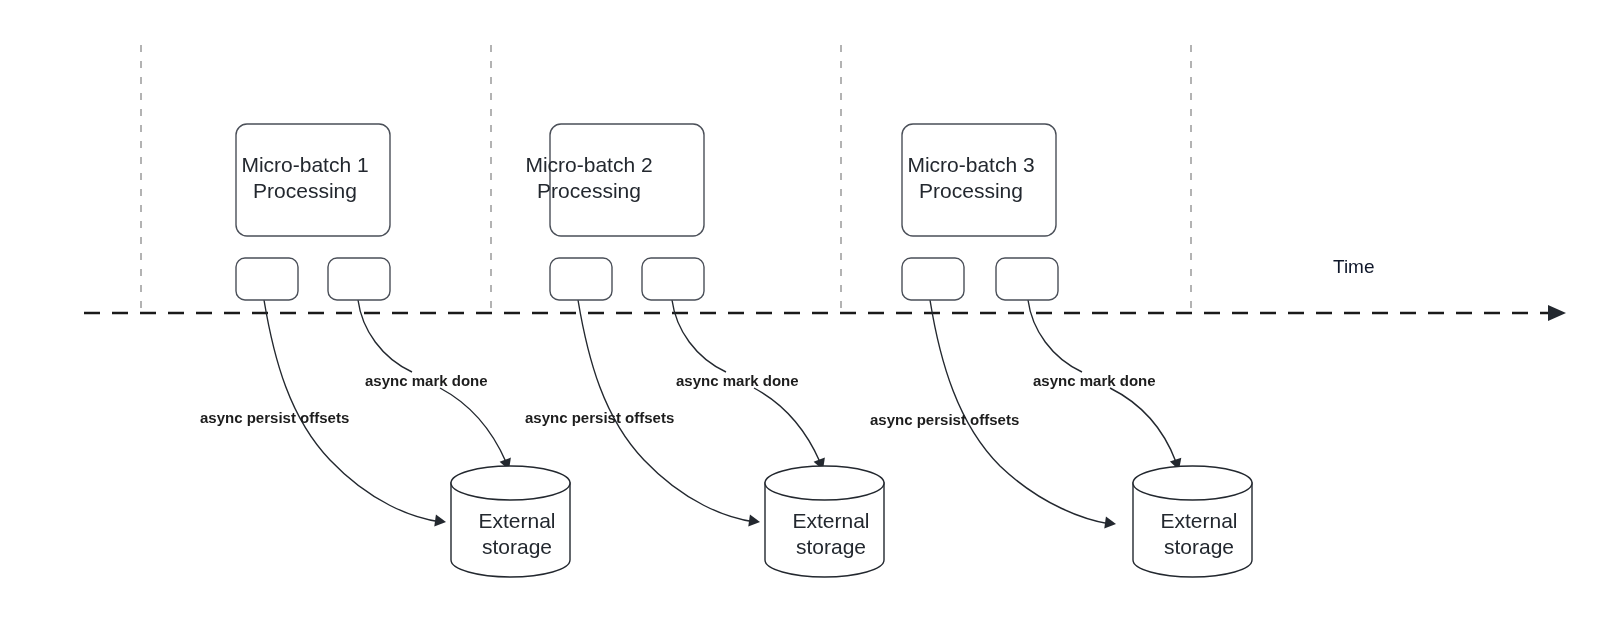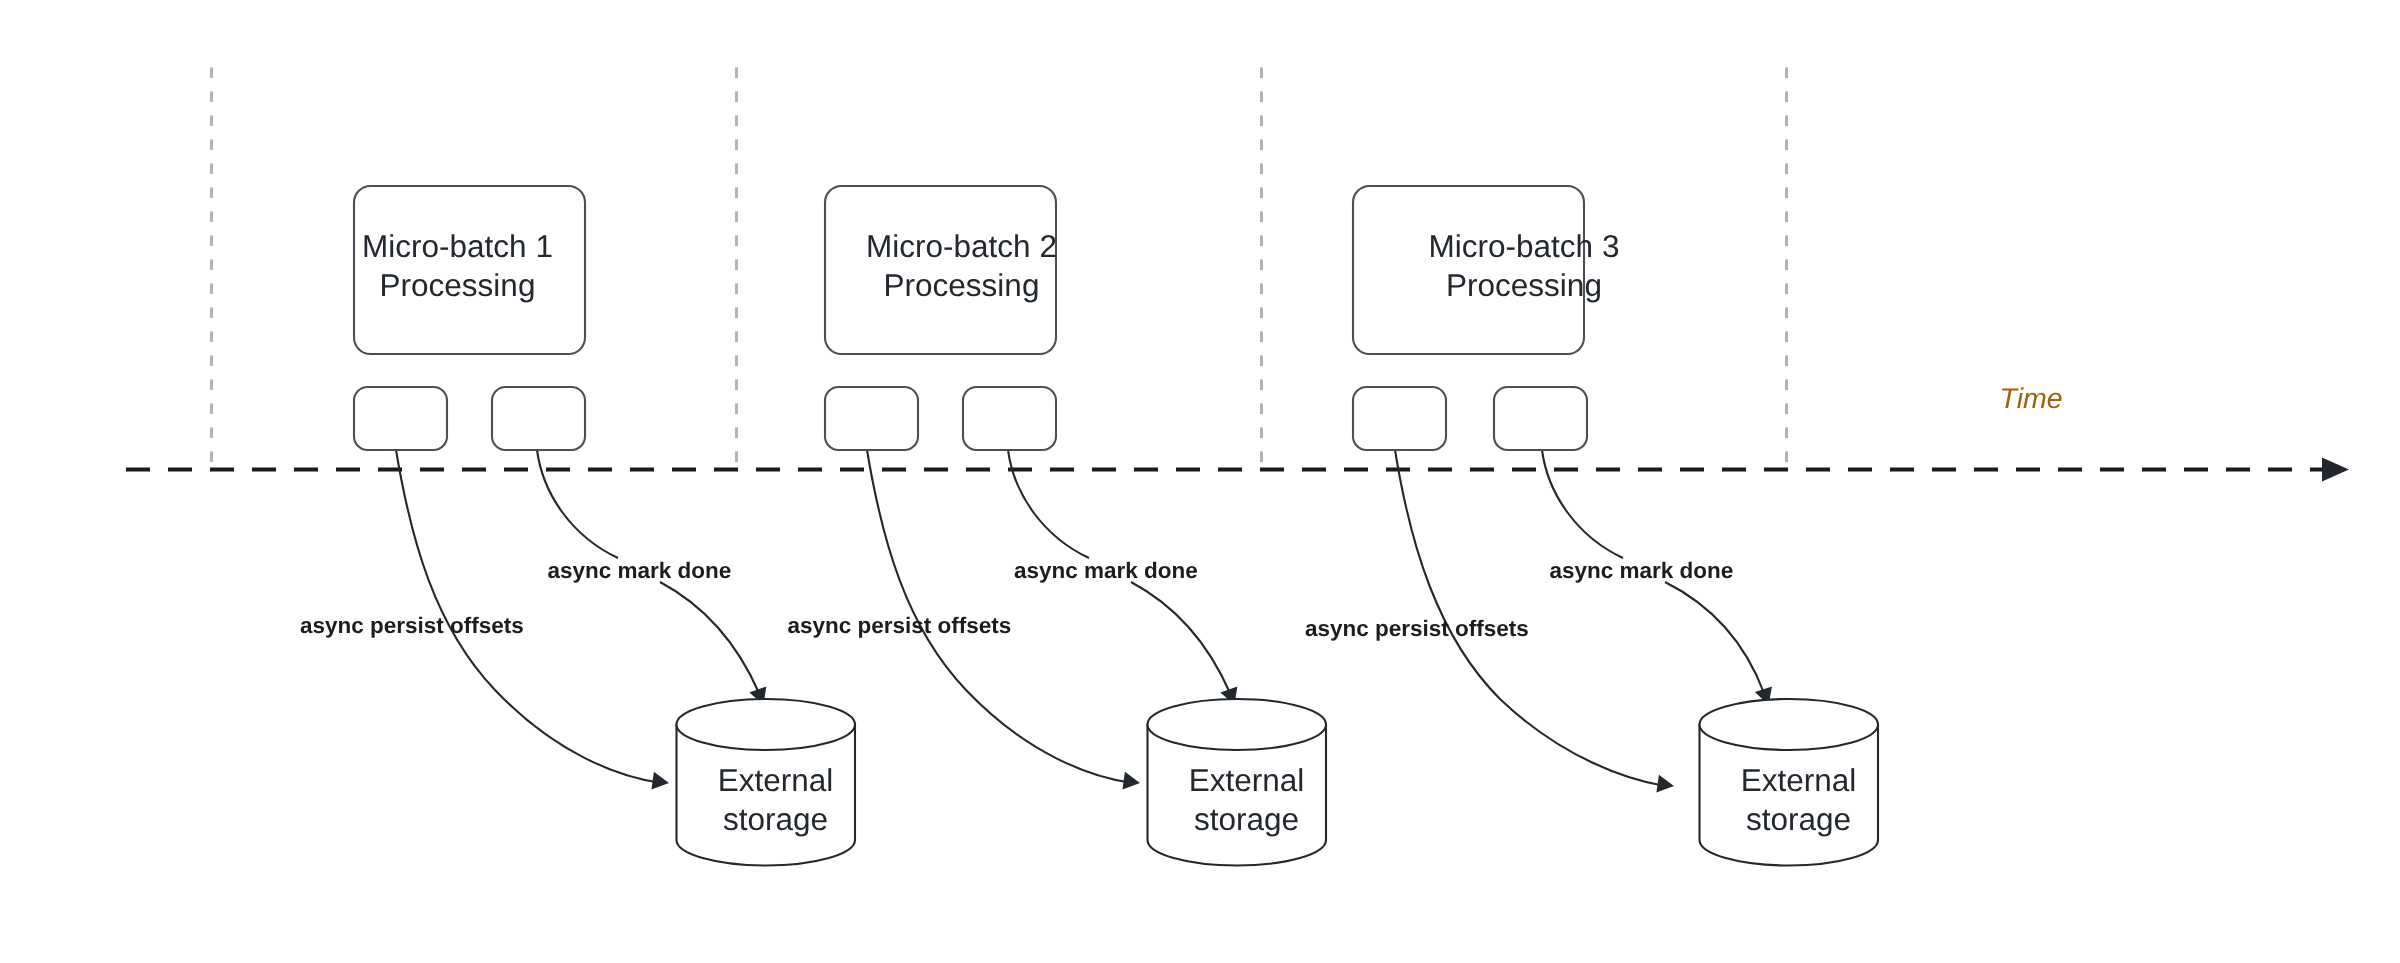--- a/index.html
+++ b/index.html
@@ -43,22 +43,21 @@
     width: 132px;
   }
   .edge-label {
     font-size: 15px;
     font-weight: bold;
     color: #1d1d1d;
     text-align: right;
   }
   .time-label {
     font-size: 19px;
-    color: #a16207;
-    font-style: italic;
+    color: #0f172a;
   }
 </style>
 </head>
 <body>
 
 <div id="canvas">
   <svg id="diagram-svg" viewBox="0 0 1600 642" xmlns="http://www.w3.org/2000/svg">
     <defs>
       <marker id="arrow-solid" viewBox="0 0 10 10" refX="9" refY="5" markerWidth="7" markerHeight="7" orient="auto-start-reverse">
         <path d="M 0 0 L 10 5 L 0 10 z" fill="#23282f"></path>
@@ -106,22 +105,22 @@
         <ellipse cx="1192.5" cy="483" rx="59.5" ry="17" fill="#ffffff" stroke="#23282f" stroke-width="1.4"></ellipse>
       </g>
   </svg>
 
   <div id="text-layer">
       <div class="txt time-label" style="left: 1333px; top: 255px;">Time</div>
       <div class="txt batch-label" style="left: 236px; top: 152px;">Micro-batch 1<br>Processing</div>
       <div class="txt store-label" style="left: 451px; top: 508px;">External<br>storage</div>
       <div class="txt edge-label" style="left: 200px; top: 409px;">async persist offsets</div>
       <div class="txt edge-label" style="left: 365px; top: 372px;">async mark done</div>
-      <div class="txt batch-label" style="left: 572px; top: 152px;">Micro-batch 2<br>Processing</div>
+      <div class="txt batch-label" style="left: 520px; top: 152px;">Micro-batch 2<br>Processing</div>
       <div class="txt store-label" style="left: 765px; top: 508px;">External<br>storage</div>
       <div class="txt edge-label" style="left: 525px; top: 409px;">async persist offsets</div>
       <div class="txt edge-label" style="left: 676px; top: 372px;">async mark done</div>
-      <div class="txt batch-label" style="left: 947px; top: 152px;">Micro-batch 3<br>Processing</div>
+      <div class="txt batch-label" style="left: 902px; top: 152px;">Micro-batch 3<br>Processing</div>
       <div class="txt store-label" style="left: 1133px; top: 508px;">External<br>storage</div>
       <div class="txt edge-label" style="left: 870px; top: 411px;">async persist offsets</div>
       <div class="txt edge-label" style="left: 1033px; top: 372px;">async mark done</div>
     </div>
 </div>
 
 </body></html>

